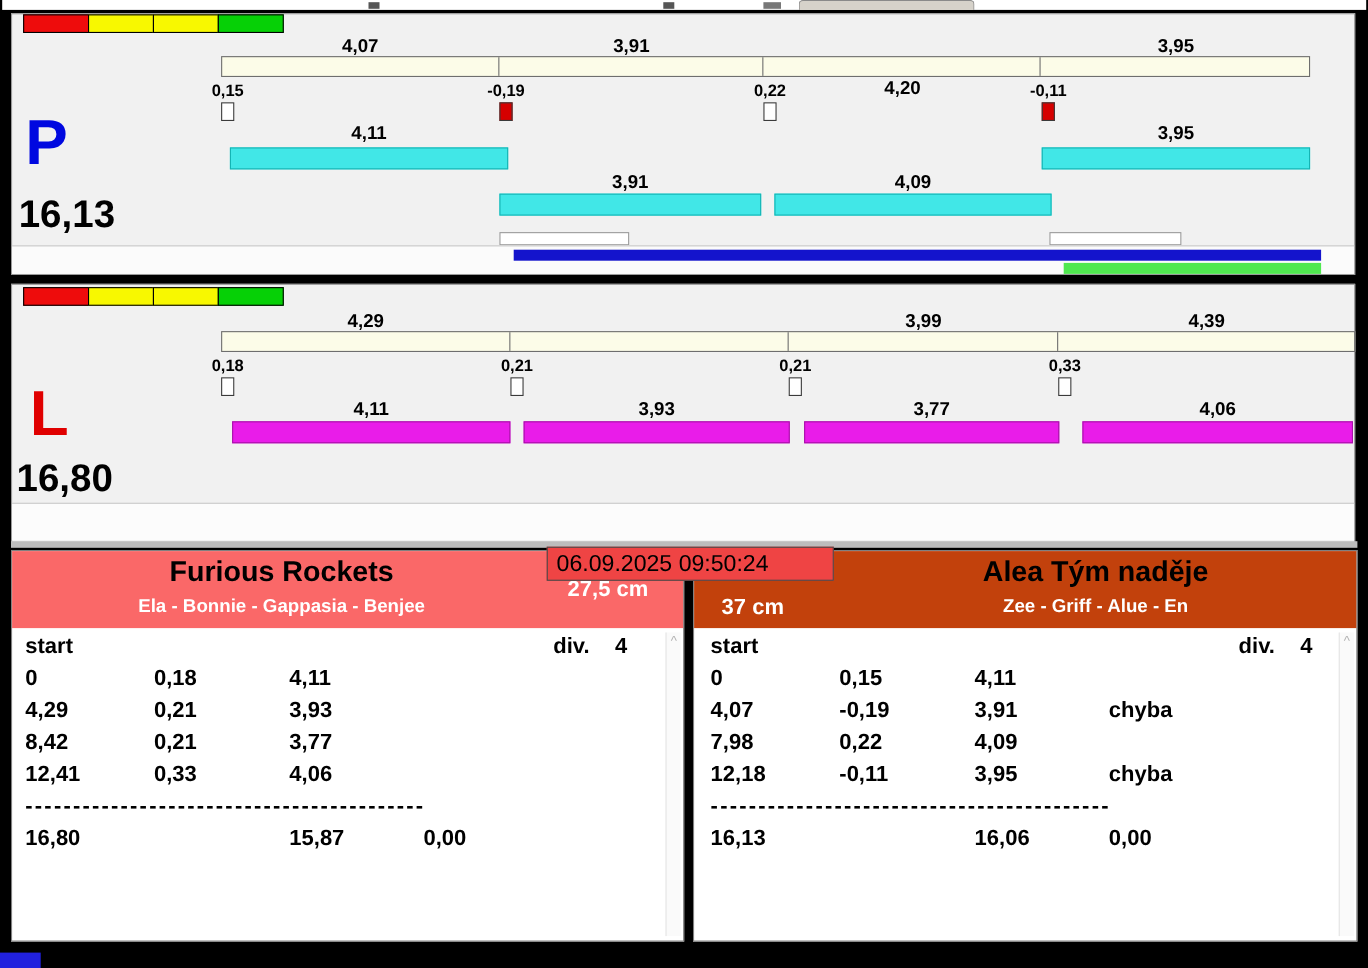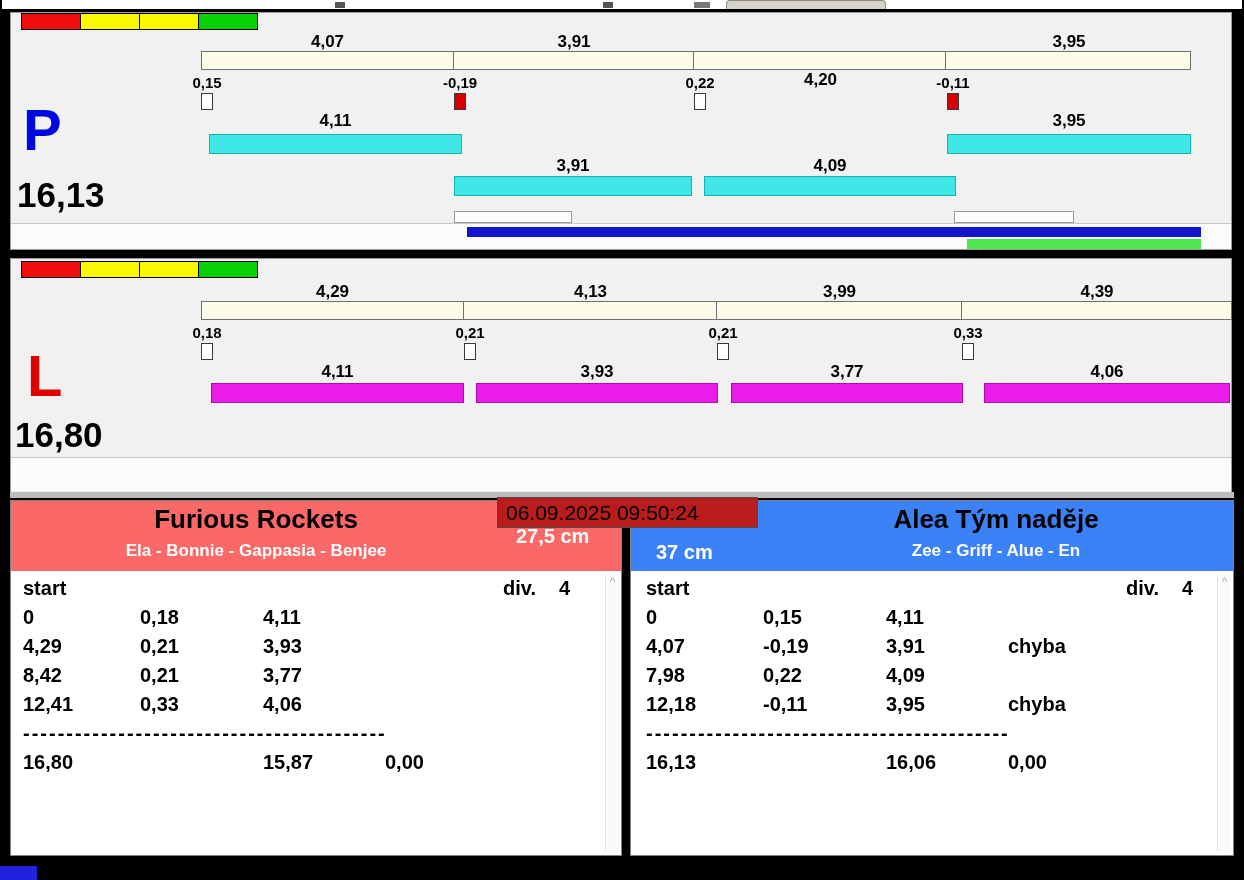--- a/index.html
+++ b/index.html
@@ -43,36 +43,36 @@
   .strip { background:#fbfbfb; border-top:1px solid #c6c6c6; }
   .bluebar { background:#1414cc; height:10px; }
   .greenbar { background:#50e850; height:10px; }
 
   .grayband { background:#bdbdbd; }
 
   
   .score { background:#fff; border:1px solid #808080; }
   .hdr { position:absolute; left:0; top:0; right:0; height:70px; }
   .hdr-red { background:#fa6868; }
-  .hdr-blue { background:#3b82f6; }
+  .hdr-blue { background:#c2410c; }
   .team-name { position:absolute; font-size:26px; font-weight:bold; color:#000; text-align:center; }
   .team-dogs { position:absolute; font-size:17px; font-weight:bold; color:#fff; text-align:center; }
   .team-height { position:absolute; font-size:20px; font-weight:bold; color:#fff; }
 
   .tbl { position:absolute; top:76px; font-size:20px; font-weight:bold; color:#000; }
   .trow { position:relative; height:29px; }
   .cell { position:absolute; top:0; white-space:nowrap; }
   .c-t { left:0; } .c-d { left:117px; } .c-s { left:240px; } .c-note { left:362px; }
   .c-div { left:480px; } .c-divnum { left:536px; }
   .sep-row { height:29px; letter-spacing:2px; white-space:nowrap; overflow:hidden; }
 
   .scrollbar { position:absolute; width:14px; background:#fafafa; border-left:1px solid #e4e4e4; }
   .scroll-arrow { font-size:12px; color:#b0b0b0; text-align:center; line-height:14px; display:block; }
 
-  .ts-box { background:#b91c1c; border:1px solid #4a4a4a; font-size:21px; color:#000;
+  .ts-box { background:#ef4444; border:1px solid #4a4a4a; font-size:21px; color:#000;
             line-height:29px; padding-left:8px; z-index:5; }
 
   .blue-frag { background:#2121de; }
 </style>
 </head>
 <body>
 
 <div class="abs tabstrip">
   <div class="mark" style="left:333px;width:10px;"></div>
   <div class="mark" style="left:601px;width:10px;"></div>
@@ -135,21 +135,20 @@
 
 <section class="abs lane" style="left:10px;top:258px;width:1222px;height:236px;">
   <div class="abs legend" style="left:10px;top:2px;">
     <span class="leg-red"></span>
     <span class="leg-yellow"></span>
     <span class="leg-yellow"></span>
     <span class="leg-green"></span>
   </div>
 
   <div class="abs num-label" style="left:190px;top:24px;width:263px;">4,29</div>
-  <div class="abs num-label" style="left:453px;top:24px;width:253px;">4,13</div>
   <div class="abs num-label" style="left:706px;top:24px;width:245px;">3,99</div>
   <div class="abs num-label" style="left:951px;top:24px;width:270px;">4,39</div>
 
   <div class="abs cream" style="left:190px;top:42px;width:1031px;height:19px;">
     <div style="width:263px;"></div>
     <div style="width:253px;"></div>
     <div style="width:245px;"></div>
     <div style="width:270px;"></div>
   </div>
 

